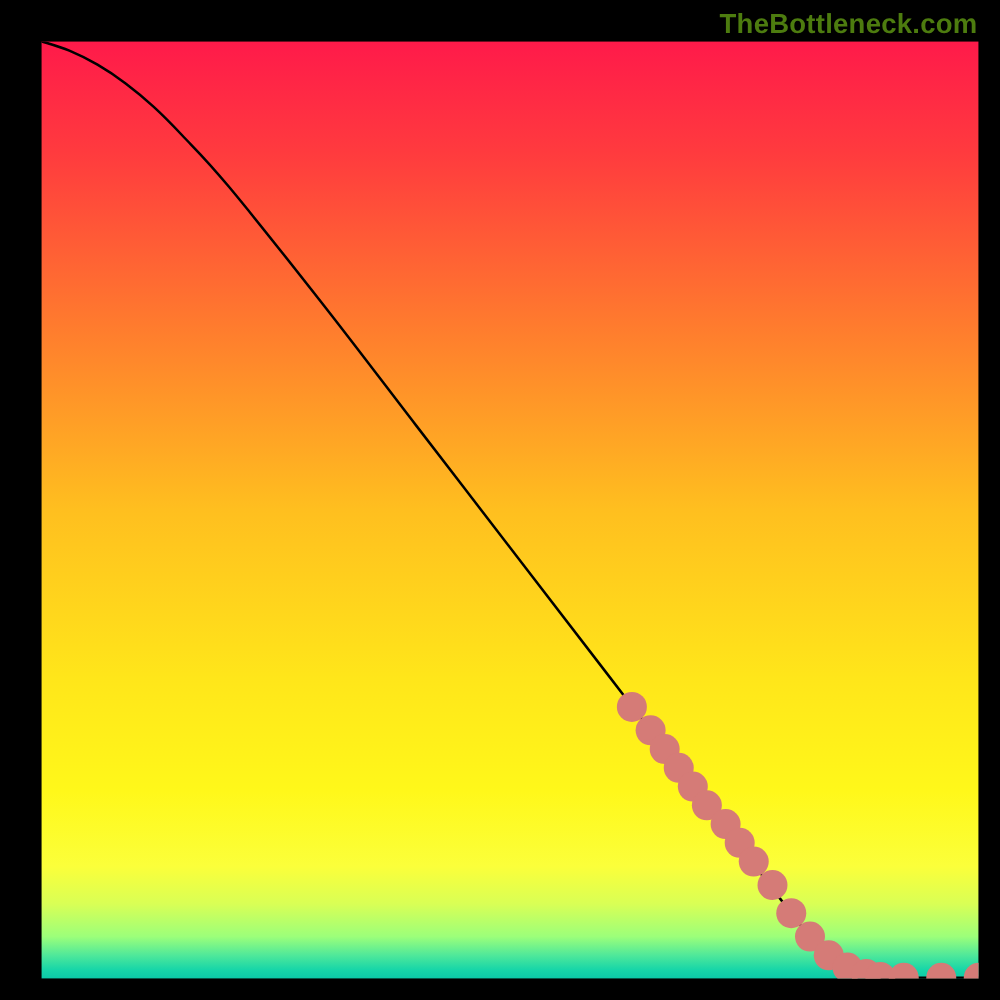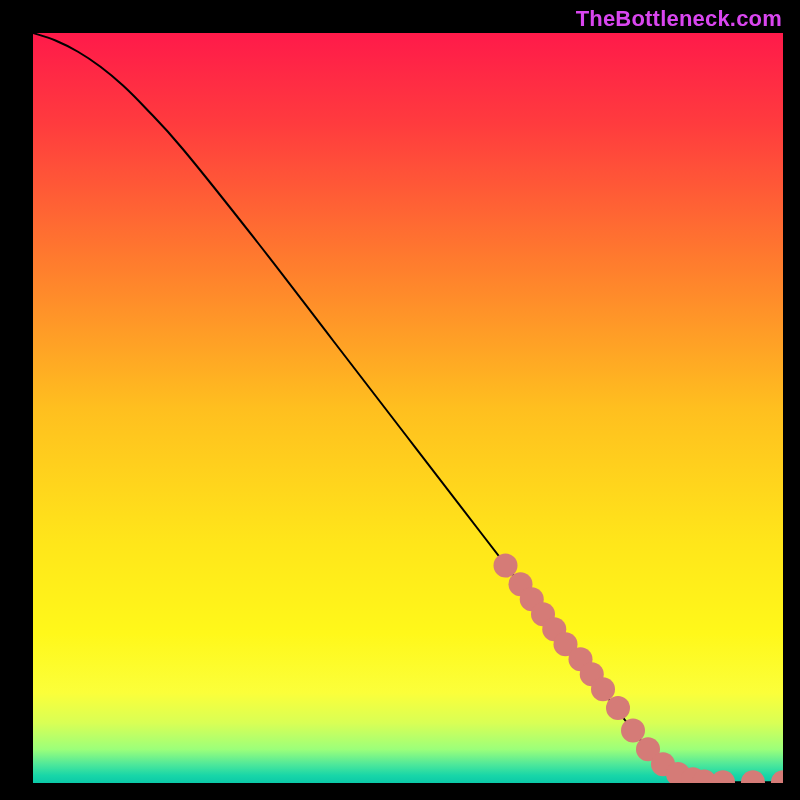--- a/index.html
+++ b/index.html
@@ -24,21 +24,21 @@
     left: 33px;
     top: 33px;
     width: 750px;
     height: 750px;
     overflow: hidden;
   }
   .attribution {
     position: absolute;
     top: 6px;
     right: 18px;
-    color: #d946ef;
+    color: #4d7c0f;
     font-size: 22px;
     font-weight: 600;
     letter-spacing: 0.2px;
   }
   svg { display: block; }
 </style>
 </head>
 <body>
 
 <div class="frame">

